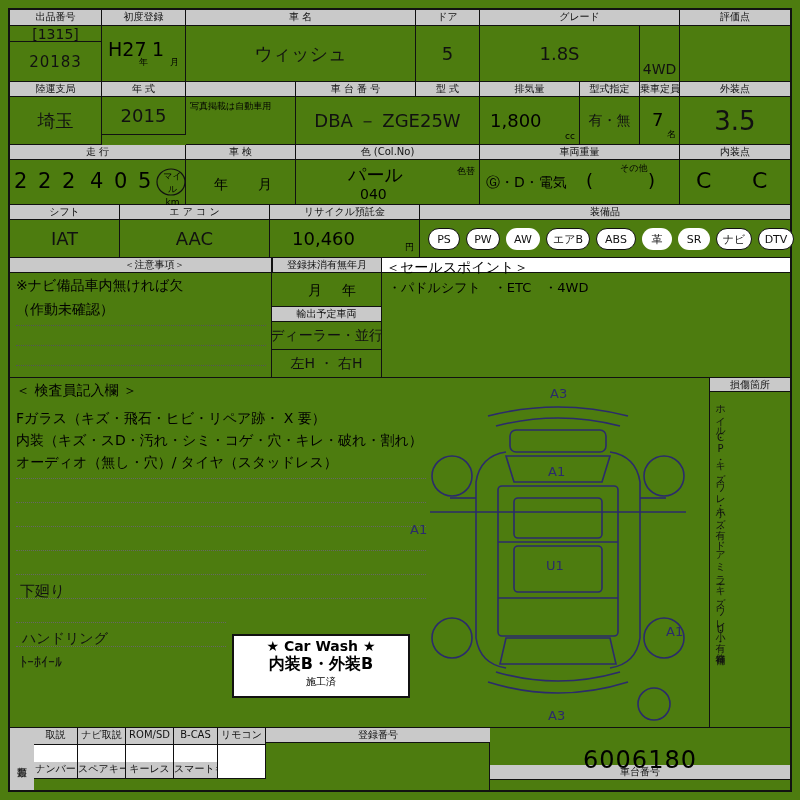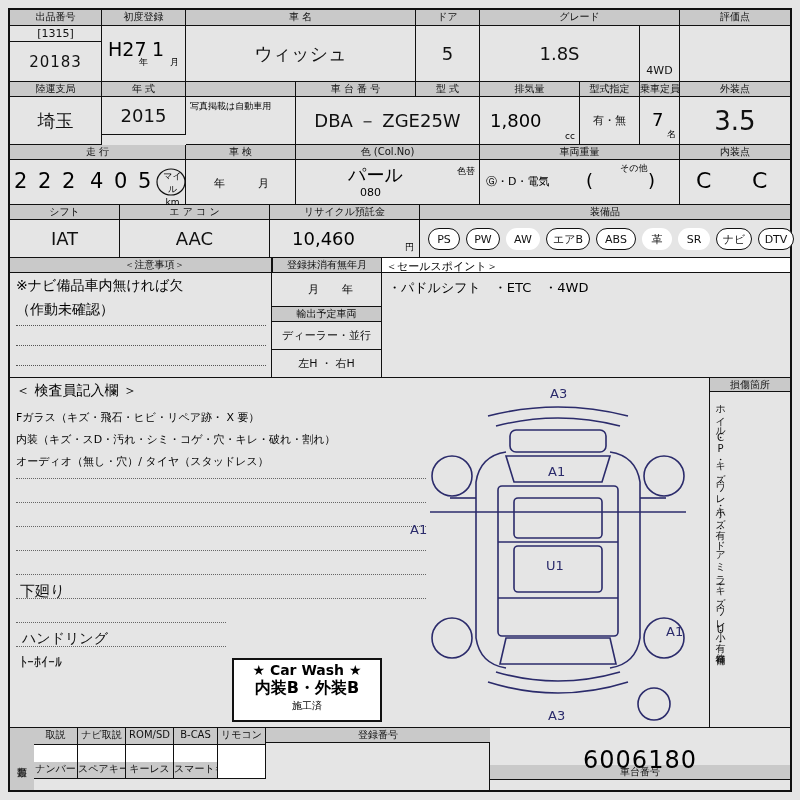--- a/index.html
+++ b/index.html
@@ -1,18 +1,18 @@
 <!DOCTYPE html>
 <html><head>
 <meta charset="utf-8">
 <style>
   html,body{margin:0;padding:0;background:#ffffff;}
   body{font-family:"DejaVu Sans","Liberation Sans",sans-serif;}
   #sheet{
-    position:relative;width:800px;height:800px;background:#e5e5e5;
+    position:relative;width:800px;height:800px;background:#4d7c0f;
     box-sizing:border-box;
   }
   .frame{
     position:absolute;left:8px;top:8px;width:784px;height:784px;
     border:2px solid #111;box-sizing:border-box;
   }
   .abs{position:absolute;box-sizing:border-box;}
   .bb{border-bottom:1.5px solid #111;}
   .bl{border-left:1.5px solid #111;}
   .br{border-right:1.5px solid #111;}
@@ -20,21 +20,21 @@
     background:#c9c9c9;font-size:10px;color:#111;text-align:center;
     letter-spacing:0px;line-height:13px;overflow:hidden;white-space:nowrap;
   }
   .hdrv{
     background:#c9c9c9;font-size:10px;color:#111;text-align:center;
     line-height:11px;overflow:hidden;
   }
   .cell{font-size:13px;color:#111;display:flex;align-items:center;justify-content:center;overflow:hidden;white-space:nowrap;}
   .big{font-size:15px;letter-spacing:1px;}
   .mid{font-size:18px;}
-  .sm{font-size:11px;text-align:center;}
+  .sm{font-size:14px;text-align:center;}
   .xs{font-size:9px;}
   .hand{font-family:"DejaVu Sans","Liberation Sans",sans-serif;color:#111;}
   .pill{
     border:1.6px solid #111;border-radius:50%/50%;
     display:flex;align-items:center;justify-content:center;
     font-size:11px;height:22px;background:#fff;color:#111;
     border-radius:11px;
   }
   .vtext9{
     writing-mode:vertical-rl;text-orientation:upright;font-size:10px;line-height:13px;color:#111;
@@ -120,21 +120,21 @@
     </svg>
   </div>
 
   <div class="abs br bb" style="left:186px;top:160px;width:110px;height:45px;">
     <div class="abs sm" style="left:28px;top:16px;">年</div>
     <div class="abs sm" style="left:72px;top:16px;">月</div>
   </div>
 
   <div class="abs br bb" style="left:296px;top:160px;width:184px;height:45px;">
     <div class="abs mid" style="left:52px;top:3px;">パール</div>
-    <div class="abs sm" style="left:64px;top:26px;">080</div>
+    <div class="abs sm" style="left:64px;top:26px;">040</div>
     <div class="abs xs" style="right:4px;top:6px;line-height:10px;">色替</div>
   </div>
 
   <div class="abs br bb" style="left:480px;top:160px;width:200px;height:45px;">
     <div class="abs sm" style="left:6px;top:14px;">Ⓖ・D・電気</div>
     <div class="abs" style="left:106px;top:10px;font-size:18px;">(</div>
     <div class="abs" style="left:168px;top:10px;font-size:18px;">)</div>
     <div class="abs xs" style="left:140px;top:2px;">その他</div>
   </div>
 
@@ -203,21 +203,21 @@
     <div class="abs" style="left:6px;top:172px;width:410px;border-bottom:1px dotted #666;"></div>
     <div class="abs" style="left:6px;top:196px;width:410px;border-bottom:1px dotted #666;"></div>
     <div class="abs" style="left:6px;top:220px;width:410px;border-bottom:1px dotted #666;"></div>
     <div class="abs" style="left:6px;top:244px;width:210px;border-bottom:1px dotted #666;"></div>
     <div class="abs" style="left:6px;top:268px;width:210px;border-bottom:1px dotted #666;"></div>
 
     <div class="abs hand" style="left:10px;top:204px;font-size:15px;">下廻り</div>
     <div class="abs hand" style="left:12px;top:252px;font-size:14px;">ハンドリング</div>
     <div class="abs hand" style="left:10px;top:276px;font-size:14px;">ﾄｰﾎｲｰﾙ</div>
 
-    <div class="abs carwash" style="left:222px;top:280px;width:150px;height:64px;">
+    <div class="abs carwash" style="left:222px;top:256px;width:178px;height:64px;">
       <div style="font-size:14px;font-weight:bold;margin-top:2px;">★ Car Wash ★</div>
       <div style="font-size:16px;font-weight:bold;">内装B・外装B</div>
       <div style="font-size:10px;">施工済</div>
     </div>
 
     <svg class="diagram" style="left:400px;top:8px;" width="298" height="338">
       <g fill="none" stroke="#2b2b6b" stroke-width="1.6">
 
         <path d="M78,30 Q148,12 218,30"></path>
         <path d="M86,40 Q148,24 210,40"></path>

